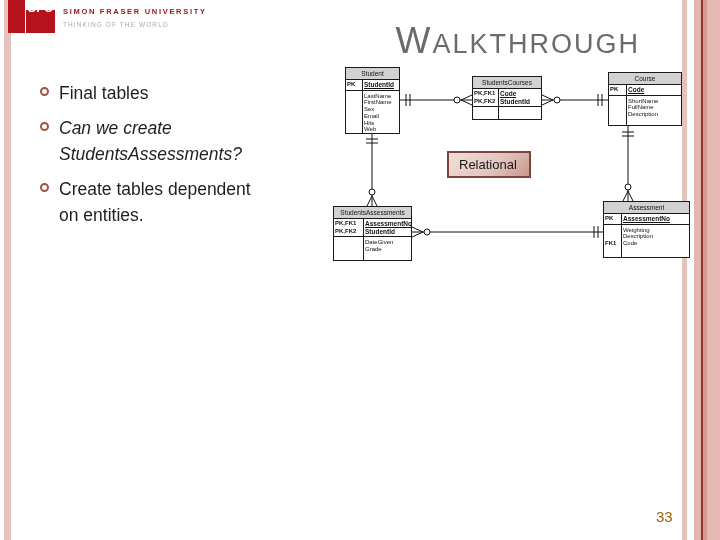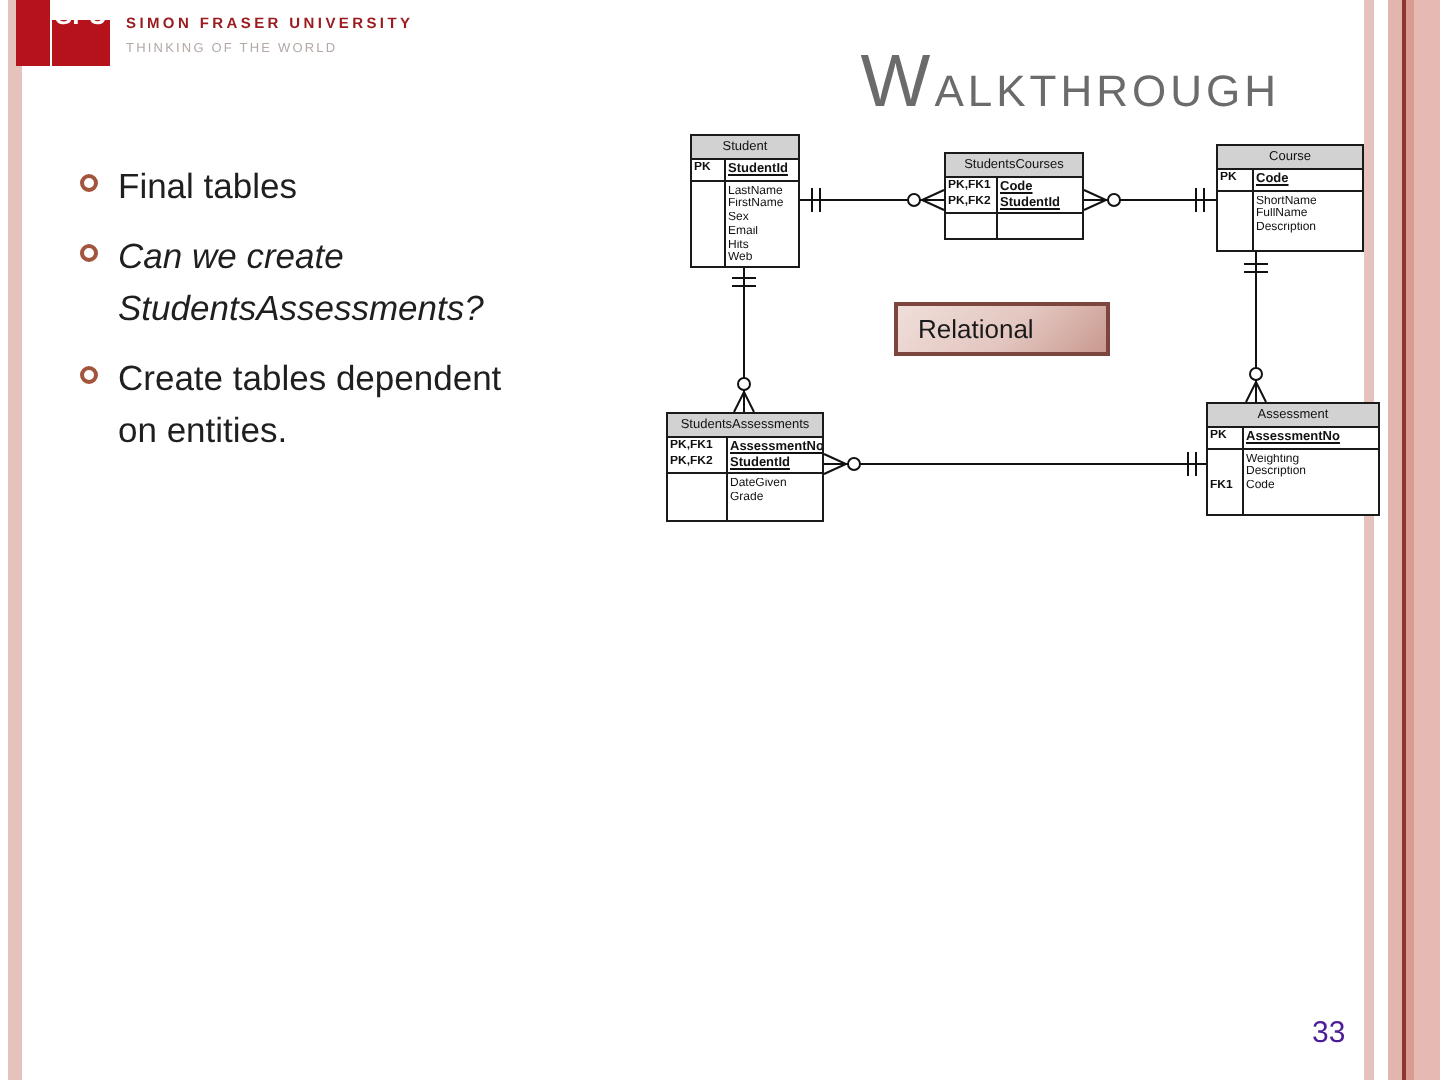--- a/index.html
+++ b/index.html
@@ -29,21 +29,21 @@
   .logo-tagline{
     position:absolute;left:63px;top:21px;color:var(--tagline-gray);
     font-size:6.5px;letter-spacing:1.1px;white-space:nowrap;
   }
   
   .slide-title{
     position:absolute;top:22px;right:80px;color:var(--title-gray);
     letter-spacing:2px;white-space:nowrap;line-height:1;
   }
   .t-first{font-size:37px}
-  .t-rest{font-size:22px}
+  .t-rest{font-size:27px}
   
   .bullet-list{position:absolute;left:40px;top:80px;width:230px}
   .bullet-item{display:flex;margin-bottom:9px}
   .bullet-ring{
     flex:0 0 auto;width:9px;height:9px;border-radius:50%;
     border:2px solid var(--bullet-ring);margin:7px 10px 0 0;box-sizing:border-box;
   }
   .bullet-text{font-size:17.5px;line-height:26px;color:var(--body-text);width:215px}
   .bullet-text.italic{font-style:italic}
   
@@ -60,27 +60,27 @@
   .er-attrs{padding:2px 0 1px 0}
   .kcol{font-size:6px;font-weight:bold;line-height:7.5px;padding-left:1px;white-space:nowrap;overflow:hidden}
   .er-attrs .kcol{font-weight:bold;line-height:6.8px;min-height:6.8px}
   .fcol{font-size:6.5px;line-height:7.5px;padding-left:2px;white-space:nowrap;overflow:hidden}
   .fcol.key-field{font-weight:bold;text-decoration:underline}
   .er-attrs .fcol{font-size:6px;line-height:6.8px;min-height:6.8px}
   .er-vline{position:absolute;top:11px;bottom:0;width:1px;background:#1a1a1a}
   .connectors{position:absolute;left:0;top:0;pointer-events:none}
   
   .relational-label{
-    position:absolute;left:447px;top:151px;width:108px;height:27px;box-sizing:border-box;
+    position:absolute;left:447px;top:151px;width:84px;height:27px;box-sizing:border-box;
     border:2px solid var(--relational-border);
     background:linear-gradient(135deg,#f0ded9 0%,#e3c6c0 55%,#c9998f 100%);
     font-size:13px;line-height:23px;padding-left:10px;color:#1a1a1a;
   }
   
-  .page-number{position:absolute;left:656px;top:508px;font-size:15px;color:#4c1d95}
+  .page-number{position:absolute;left:656px;top:508px;font-size:15px;color:#a16207}
 </style>
 </head>
 <body>
 
 <div class="vstripe stripe-left"></div>
 <div class="vstripe stripe-r1"></div>
 <div class="vstripe stripe-r2"></div>
 <div class="vstripe stripe-r3"></div>
 <div class="vstripe stripe-r4"></div>
 <div class="vstripe stripe-r5"></div>

